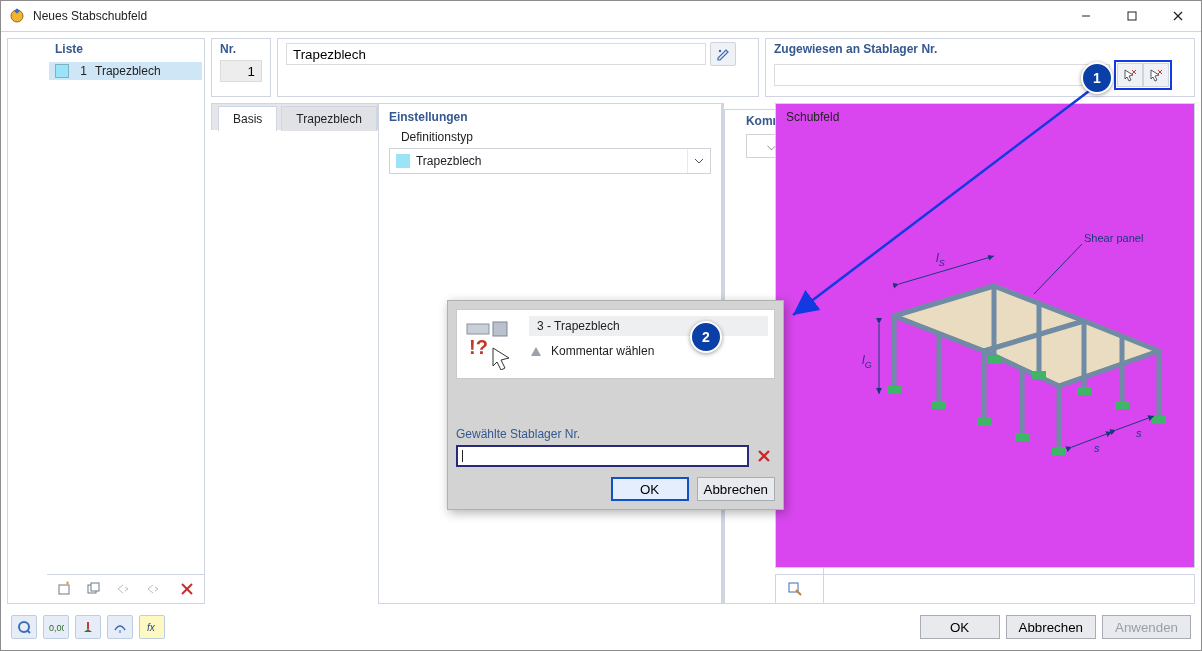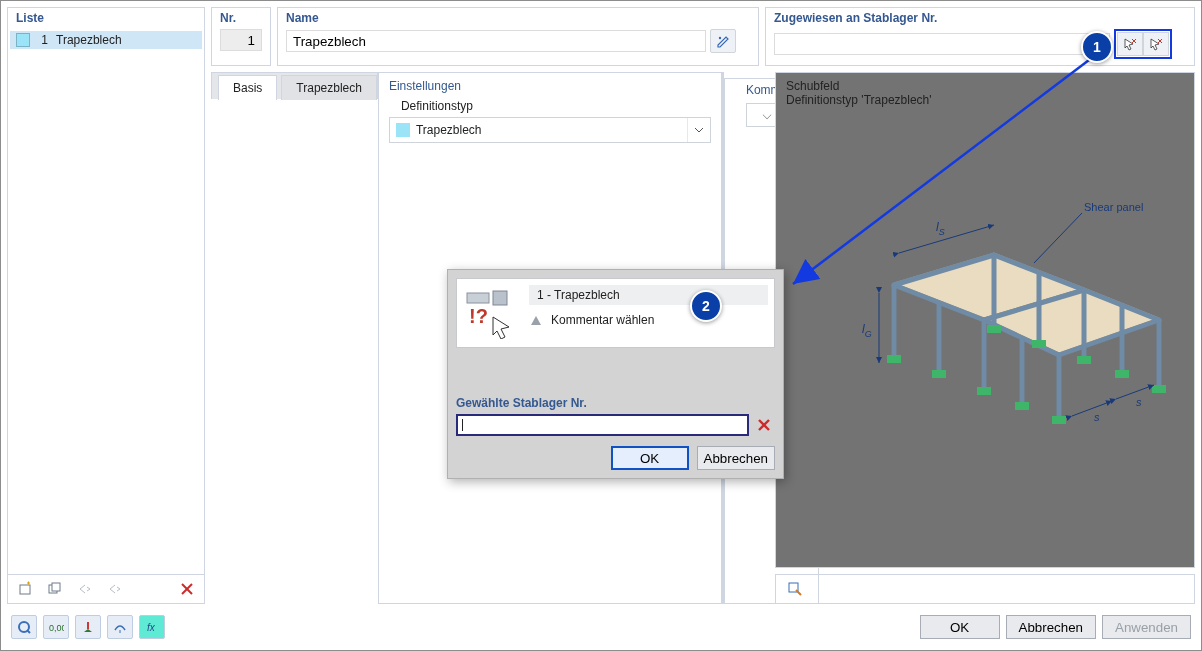--- a/index.html
+++ b/index.html
@@ -26,21 +26,21 @@
   
   .titlebar{height:30px;display:flex;align-items:center;border-bottom:1px solid #d5d5d5;}
   .titlebar .app-icon{width:18px;height:18px;margin:0 6px 0 8px;display:flex;align-items:center;}
   .titlebar .title{flex:0 0 auto;font-size:12px;}
   .titlebar .spacer{flex:1;}
   .sysbtn{width:46px;height:30px;display:flex;align-items:center;justify-content:center;}
   
   .body{flex:1;display:flex;flex-direction:column;padding:6px;gap:6px;position:relative;}
   .content{flex:1;display:grid;grid-template-columns:198px 1fr;gap:6px;min-height:0;}
   
-  .list-panel{border:1px solid var(--border-light);background:var(--panel-bg);display:flex;flex-direction:column;}
+  .list-panel{border:1px solid var(--border-light);background:var(--panel-bg);display:flex;flex-direction:column;padding-left:39px;}
   .panel-head{color:var(--heading-blue);font-weight:600;padding:3px 8px 4px 8px;font-size:12px;border-bottom:0;}
   .list-body{flex:1;padding:2px 2px;}
   .list-row{display:flex;align-items:center;height:18px;padding:0 6px;gap:8px;}
   .list-row.selected{background:var(--selected-blue);}
   .list-swatch{width:12px;height:12px;background:#9be3f7;border:1px solid #7bb3c6;}
   .list-tool{height:28px;border-top:1px solid var(--border-light);display:flex;align-items:center;padding:0 4px;gap:4px;}
   .tbtn{width:24px;height:22px;display:flex;align-items:center;justify-content:center;border:1px solid transparent;border-radius:2px;}
   .tbtn.disabled{opacity:.5;}
   
   .right{display:flex;flex-direction:column;gap:6px;min-width:0;}
@@ -53,70 +53,96 @@
   .assign-input{flex:1;height:22px;border:1px solid #dcdcdc;padding:0 6px;box-sizing:border-box;}
   .pick-wrap{display:flex;gap:0;border:2px solid #123ae0;padding:1px;}
   .pick-wrap .iconbtn{border-radius:0;}
   
   .detail{flex:1;display:grid;grid-template-columns:1fr 420px;gap:6px;min-height:0;}
   .detail-left{display:flex;flex-direction:row;min-width:0;}
   .tabs{height:26px;background:var(--grey-bg);display:flex;align-items:flex-end;border:1px solid var(--border-light);border-bottom:none;padding-left:6px;gap:4px;}
   .tab{padding:5px 14px;font-size:12px;border:1px solid var(--border-light);border-bottom:none;background:var(--tab-inactive);position:relative;top:1px;}
   .tab.active{background:#fff;}
   .settings-panel{border:1px solid var(--border-light);background:#fff;padding:6px 10px 10px 10px;}
-  .section-heading{color:var(--heading-blue);font-weight:400;margin-bottom:6px;}
+  .section-heading{color:var(--heading-blue);font-weight:700;margin-bottom:6px;}
   .label{margin:4px 12px;}
   .combo{display:flex;align-items:center;width:320px;height:24px;border:1px solid #cfd3da;background:#fff;}
   .combo .sw{width:14px;height:14px;margin:0 6px;background:#9be3f7;}
   .combo .txt{flex:1;}
   .combo .chev{width:22px;height:100%;display:flex;align-items:center;justify-content:center;border-left:1px solid #e6e8ec;}
   .middle-blank{flex:1;border:1px solid var(--border-light);border-top:none;}
   .comment-panel{border:1px solid var(--border-light);background:#fff;padding:4px 10px 8px 21px;margin-top:6px;}
   .comment-row{display:flex;gap:4px;align-items:center;}
   .comment-combo{flex:1;height:22px;border:1px solid #cfd3da;display:flex;align-items:center;justify-content:flex-end;}
   .comment-combo .chev{width:20px;text-align:center;color:#666;}
   .detail-right{display:flex;flex-direction:column;gap:6px;position:relative;}
-  .schubfeld-panel{border:1px solid var(--border-light);flex:1;background:#737373;padding:6px 10px;position:relative;}
+  .schubfeld-panel{border:1px solid var(--border-light);flex:1;background:#d946ef;padding:6px 10px;position:relative;}
   .preview-toolbar{height:28px;border:1px solid var(--border-light);display:flex;align-items:center;padding:0 6px;}
   
   .bottom{height:34px;display:flex;align-items:center;gap:6px;padding:0 4px;}
   .bottom .spacer{flex:1;}
   .mainbtn{min-width:80px;height:24px;border:1px solid #a8adb5;background:#e9eaed;padding:0 12px;}
   .mainbtn.disabled{color:#9aa0a8;}
   
   .dialog{position:absolute;left:446px;top:268px;width:335px;background:var(--dialog-grey);border:1px solid #b0b0b0;box-shadow:2px 3px 10px rgba(0,0,0,.3);z-index:20;}
   .dialog-title{height:24px;background:#fff;display:flex;align-items:center;padding:0 6px;font-size:12px;border-bottom:1px solid #d9d9d9;}
   .dialog-title .spacer{flex:1;}
   .dlg-close{width:20px;height:18px;background:#c0392b;display:flex;align-items:center;justify-content:center;}
   .dialog-inner{padding:8px;}
   .dlg-box{background:#fff;border:1px solid #c7c9cd;padding:6px;}
   .dlg-row{display:flex;gap:10px;}
   .dlg-icon{width:56px;height:56px;display:flex;align-items:center;justify-content:center;flex-shrink:0;}
   .dlg-right{flex:1;display:flex;flex-direction:column;gap:4px;}
   .dlg-item{height:20px;background:#eeeff1;padding:0 8px;display:flex;align-items:center;}
   .dlg-step{display:flex;align-items:center;gap:8px;margin-top:4px;}
   .dlg-tri{width:14px;height:14px;}
   .dlg-section{margin-top:10px;}
-  .dlg-label{color:var(--heading-blue);font-weight:700;margin-bottom:4px;margin-top:48px;}
+  .dlg-label{color:var(--heading-blue);font-weight:400;margin-bottom:4px;margin-top:48px;}
   .dlg-input-row{display:flex;gap:4px;align-items:center;}
   .dlg-input{flex:1;height:22px;border:2px solid #2a2a7a;background:#fff;padding:0 4px;box-sizing:border-box;position:relative;}
   .dlg-cursor{position:absolute;left:4px;top:3px;bottom:3px;width:1px;background:#222;}
   .dlg-x{width:22px;height:22px;display:flex;align-items:center;justify-content:center;}
   .dlg-buttons{display:flex;justify-content:flex-end;gap:8px;margin-top:10px;}
   .dlg-btn{min-width:78px;height:24px;border:1px solid #a8adb5;background:#e9eaed;}
   .dlg-btn.primary{border:2px solid #1051c4;background:#e5eefc;}
   
   .callout{position:absolute;width:28px;height:28px;border-radius:50%;background:#0b3fa8;border:2px solid #fff;display:flex;align-items:center;justify-content:center;color:#fff;font-weight:700;font-size:14px;z-index:30;box-shadow:0 1px 4px rgba(0,0,0,.4);}
   svg.arrow{position:absolute;z-index:25;pointer-events:none;}
 </style>
 </head>
 <body>
 
 <div class="window">
 
+  <div class="titlebar">
+    <span class="app-icon">
+      <svg width="16" height="16" viewBox="0 0 16 16">
+          <circle cx="8" cy="8" r="6" fill="#f2b430" stroke="#9b6a13"></circle>
+          <rect x="6" y="1" width="4" height="4" fill="#3a6fb7" transform="rotate(45 8 3)"></rect>
+        </svg>
+    </span>
+    <span class="title">Neues Stabschubfeld</span>
+    <span class="spacer"></span>
+    <div class="sysbtn">
+        <svg width="10" height="10">
+          <line x1="1" y1="5" x2="9" y2="5" stroke="#222" stroke-width="1"></line>
+        </svg>
+      </div>
+    <div class="sysbtn">
+        <svg width="10" height="10">
+          <rect x="1" y="1" width="8" height="8" fill="none" stroke="#222" stroke-width="1"></rect>
+        </svg>
+      </div>
+    <div class="sysbtn">
+        <svg width="10" height="10">
+          <line x1="1" y1="1" x2="9" y2="9" stroke="#222" stroke-width="1.2"></line>
+          <line x1="9" y1="1" x2="1" y2="9" stroke="#222" stroke-width="1.2"></line>
+        </svg>
+      </div>
+  </div>
 
   <div class="body">
     <div class="content">
 
       <div class="list-panel">
         <div class="panel-head">Liste</div>
         <div class="list-body">
           <div class="list-row selected">
             <span class="list-swatch"></span>
             <span style="width:10px;text-align:right;">1</span>
@@ -161,21 +187,20 @@
       <div class="right">
 
         <div class="top-row">
           <div class="nr-panel">
             <div class="panel-head" style="padding:0">Nr.</div>
             <div class="field-row">
                 <input class="nr-input" readonly="" value="1" style="">
               </div>
           </div>
           <div class="name-panel">
-            <div class="panel-head" style="padding:0">Name</div>
             <div class="field-row">
               <input class="name-input" value="Trapezblech" style="">
               <div class="iconbtn">
                   <svg width="14" height="14">
                     <path d="M2 11 L2 13 L4 13 L12 5 L10 3 Z" fill="none" stroke="#3668b4" stroke-width="1.2"></path>
                     <circle cx="4" cy="4" r="1.2" fill="#3668b4"></circle>
                   </svg>
                 </div>
             </div>
           </div>
@@ -236,21 +261,20 @@
                       <rect x="4" y="1" width="8" height="8" fill="#fff" stroke="#6e7a8a"></rect>
                     </svg>
                   </div>
               </div>
             </div>
           </div>
 
           <div class="detail-right">
             <div class="schubfeld-panel">
               <div>Schubfeld</div>
-              <div>Definitionstyp 'Trapezblech'</div>
 
               <svg width="360" height="250" viewBox="0 0 360 250" style="position:absolute;right:10px;top:120px;">
                 <defs>
                   <marker id="ah" markerWidth="8" markerHeight="8" refX="6" refY="3" orient="auto">
                       <path d="M0 0 L6 3 L0 6 Z" fill="#193a7a"></path>
                     </marker>
                 </defs>
 
                 <g fill="#e9dcc1" stroke="#b7a170" stroke-width="1">
                   <polygon points="70,90 170,60 260,95 160,125"></polygon>
@@ -338,21 +362,21 @@
             <line x1="7" y1="2" x2="7" y2="9" stroke="#c83a3a" stroke-width="2"></line>
             <path d="M3 12 L11 12 L7 9 Z" fill="#2a7d33"></path>
           </svg>
         </div>
       <div class="tbtn" style="background:#e6edf7;border:1px solid #bfcde2;">
           <svg width="14" height="14">
             <path d="M2 10 Q7 2 12 10" fill="none" stroke="#3a6fb7" stroke-width="1.5"></path>
             <line x1="7" y1="10" x2="7" y2="13" stroke="#3a6fb7"></line>
           </svg>
         </div>
-      <div class="tbtn" style="background:#5eead4;border:1px solid #bfcde2;text-align:right;">
+      <div class="tbtn" style="background:#fef9c3;border:1px solid #bfcde2;text-align:right;">
           <svg width="14" height="14">
             <text x="2" y="11" font-size="10" font-style="italic" fill="#2a4a8a">fx</text>
           </svg>
         </div>
       <div class="spacer"></div>
       <button class="mainbtn">OK</button>
       <button class="mainbtn">Abbrechen</button>
       <button class="mainbtn disabled">Anwenden</button>
     </div>
 
@@ -373,21 +397,21 @@
           <div class="dlg-row">
             <div class="dlg-icon">
               <svg width="56" height="52" viewBox="0 0 56 52">
                 <rect x="4" y="6" width="22" height="10" fill="#c9cfd7" stroke="#8a929d"></rect>
                 <rect x="30" y="4" width="14" height="14" fill="#b9c1cc" stroke="#7e8793"></rect>
                 <text x="6" y="36" font-size="20" font-weight="700" fill="#c0392b">!?</text>
                 <path d="M30 30 L46 40 L38 42 L42 50 L38 52 L34 44 L30 48 Z" fill="#fff" stroke="#333" stroke-width="1"></path>
               </svg>
             </div>
             <div class="dlg-right">
-              <div class="dlg-item">1 - Trapezblech</div>
+              <div class="dlg-item">3 - Trapezblech</div>
               <div class="dlg-step">
                 <svg class="dlg-tri" width="14" height="14">
                     <path d="M2 12 L12 12 L7 3 Z" fill="#9aa1aa"></path>
                   </svg>
                 <span>Kommentar wählen</span>
               </div>
             </div>
           </div>
         </div>
         <div class="dlg-section">

